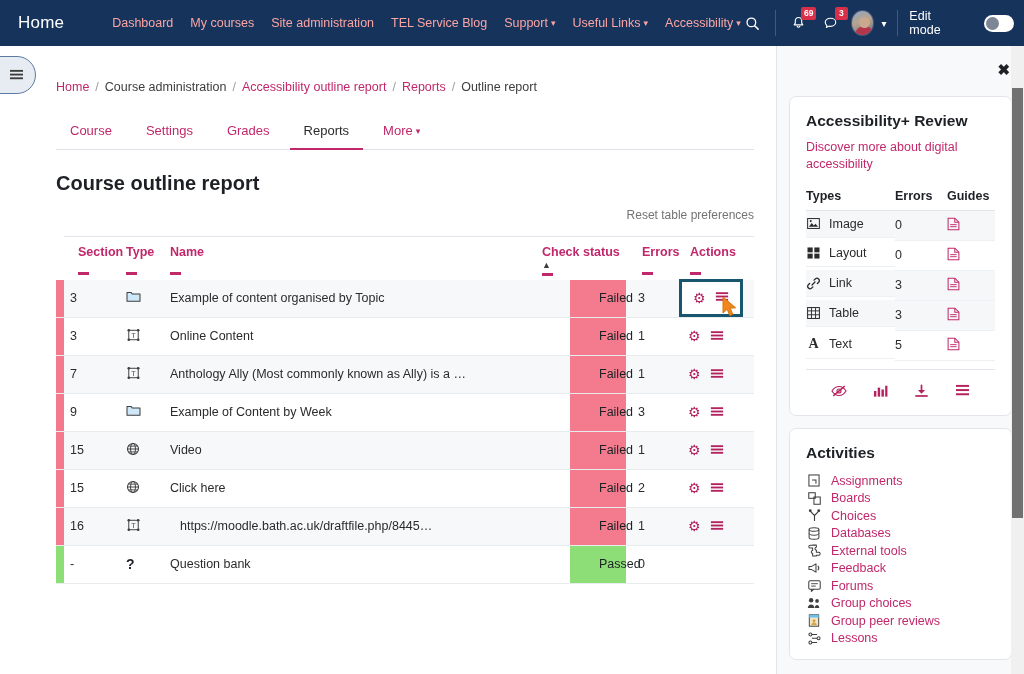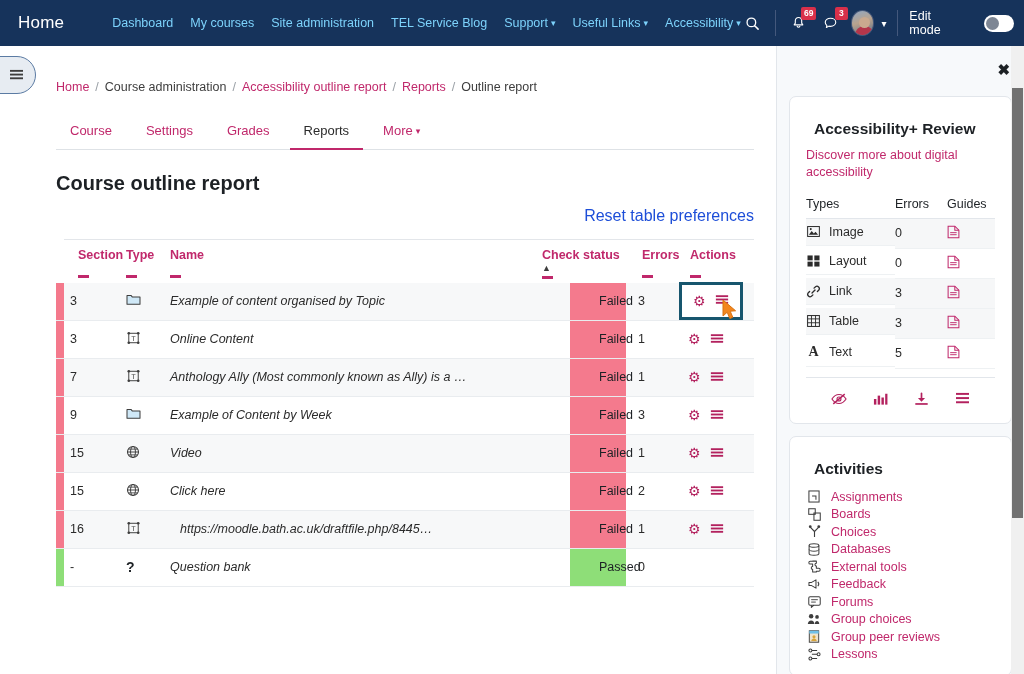--- a/index.html
+++ b/index.html
@@ -12,21 +12,21 @@
   }
 
   
   .navbar {
     height:46px; background:#16335b; color:#fff;
     display:flex; align-items:center; padding:0 10px 0 18px;
     position:relative; z-index:40;
   }
   .brand { font-size:17px; font-weight:400; letter-spacing:.2px; margin-right:48px; }
   .navlinks { display:flex; align-items:center; gap:17px; font-size:12.5px; }
-  .navlinks a { color:#7dd3fc; text-decoration:none; white-space:nowrap; }
+  .navlinks a { color:#fca5a5; text-decoration:none; white-space:nowrap; }
   .caret { display:inline-block; margin-left:3px; font-size:9px; transform:translateY(-1px); }
   .nav-right { margin-left:auto; display:flex; align-items:center; gap:0; }
   .nav-sep { width:1px; height:26px; background:#44587c; margin:0 11px; }
   .icon-btn {
     width:26px; height:26px; display:flex; align-items:center; justify-content:center;
     position:relative; color:#fff;
   }
   .badge {
     position:absolute; top:-3px; right:-6px; background:#d9304a; color:#fff;
     font-size:8.5px; line-height:1; padding:2px 3px; border-radius:2px; font-weight:700;
@@ -91,21 +91,21 @@
   }
   .tab {
     padding:7px 14px 10px; font-size:13px; color:#c0286b; white-space:nowrap;
     border-bottom:2.5px solid transparent; margin-bottom:-1px;
   }
   .tab.active { color:#2b2b2b; font-weight:400; border-bottom-color:#c0286b; }
 
   h2.subtitle { font-size:20px; font-weight:700; margin:22px 0 0; color:#1d2125; }
 
   .reset-row { text-align:right; margin-top:12px; }
-  .reset-link { color:#1d4ed8; font-size:16px; text-decoration:none; }
+  .reset-link { color:#737373; font-size:12px; text-decoration:none; }
 
   .dlrow { display:flex; align-items:center; gap:10px; margin-top:8px; }
   .dllabel { font-size:12.5px; color:#3d3d3d; }
   .select {
     width:190px; height:29px; border:1px solid #b9bfc6; border-radius:4px;
     background:#fff; display:flex; align-items:center; padding:0 8px;
     font-size:12.5px; color:#2b2b2b; justify-content:space-between;
   }
   .select .arrows { font-size:8px; line-height:.95; color:#3d3d3d; }
   .btn-download {
@@ -125,21 +125,21 @@
 
   table.rep tbody td {
     padding:0 6px; height:37px; font-size:12.5px; color:#2b2b2b;
     border-bottom:1px solid #e9ecef; vertical-align:middle;
   }
   tbody tr.odd td { background:#f7f8f9; }
   tbody tr.even td { background:#ffffff; }
 
   td.c-sec { width:56px; padding-left:14px; }
   td.c-type { width:44px; text-align:left; }
-  td.c-name { width:auto;font-style:italic; }
+  td.c-name { width:auto; }
   td.c-stat { width:96px; padding:0; }
   td.c-err { width:50px; padding-left:10px; }
   td.c-act { width:72px; padding-left:8px; }
 
   .stripe-cell { width:8px; padding:0 !important; }
   .stripe-red { background:#f4798c !important; }
   .stripe-green { background:#8ede78 !important; }
 
   .status {
     height:37px; display:flex; align-items:center; gap:18px; padding-left:11px;
@@ -164,28 +164,28 @@
   
   .rail-close {
     position:absolute; right:14px; top:16px; font-size:15px; color:#1d2125;
     font-weight:700; line-height:1;
   }
   .card {
     background:#fff; border:1px solid #e2e6eb; border-radius:7px;
     padding:15px 16px 14px; margin-top:12px;
   }
   .card.first { margin-top:50px; }
-  .card h3 { font-size:15.5px; margin:8px; font-weight:700; color:#1d2125; }
+  .card h3 { font-size:15.5px; margin:0; font-weight:700; color:#1d2125; }
   .card .sublink {
     display:block; color:#c0286b; font-size:12.5px; margin-top:9px;
     text-decoration:none; line-height:1.35;
   }
   table.types { width:100%; border-collapse:collapse; margin-top:16px; }
   table.types th {
-    font-size:12.5px; font-weight:400; color:#1d2125; text-align:left;
+    font-size:12.5px; font-weight:700; color:#1d2125; text-align:left;
     padding:0 0 7px; border-bottom:1px solid #e2e6eb;margin-top:16px;
   }
   table.types th.ce, table.types th.cg { text-align:left; }
   table.types td {
     font-size:12.5px; padding:6px 0; color:#2b2b2b;
     border-bottom:1px solid #eef1f3;
   }
   table.types tr.alt td { background:#f6f7f8; }
   td.tname { display:flex; align-items:center; gap:8px; }
   th.ce, td.terr { width:52px; }

